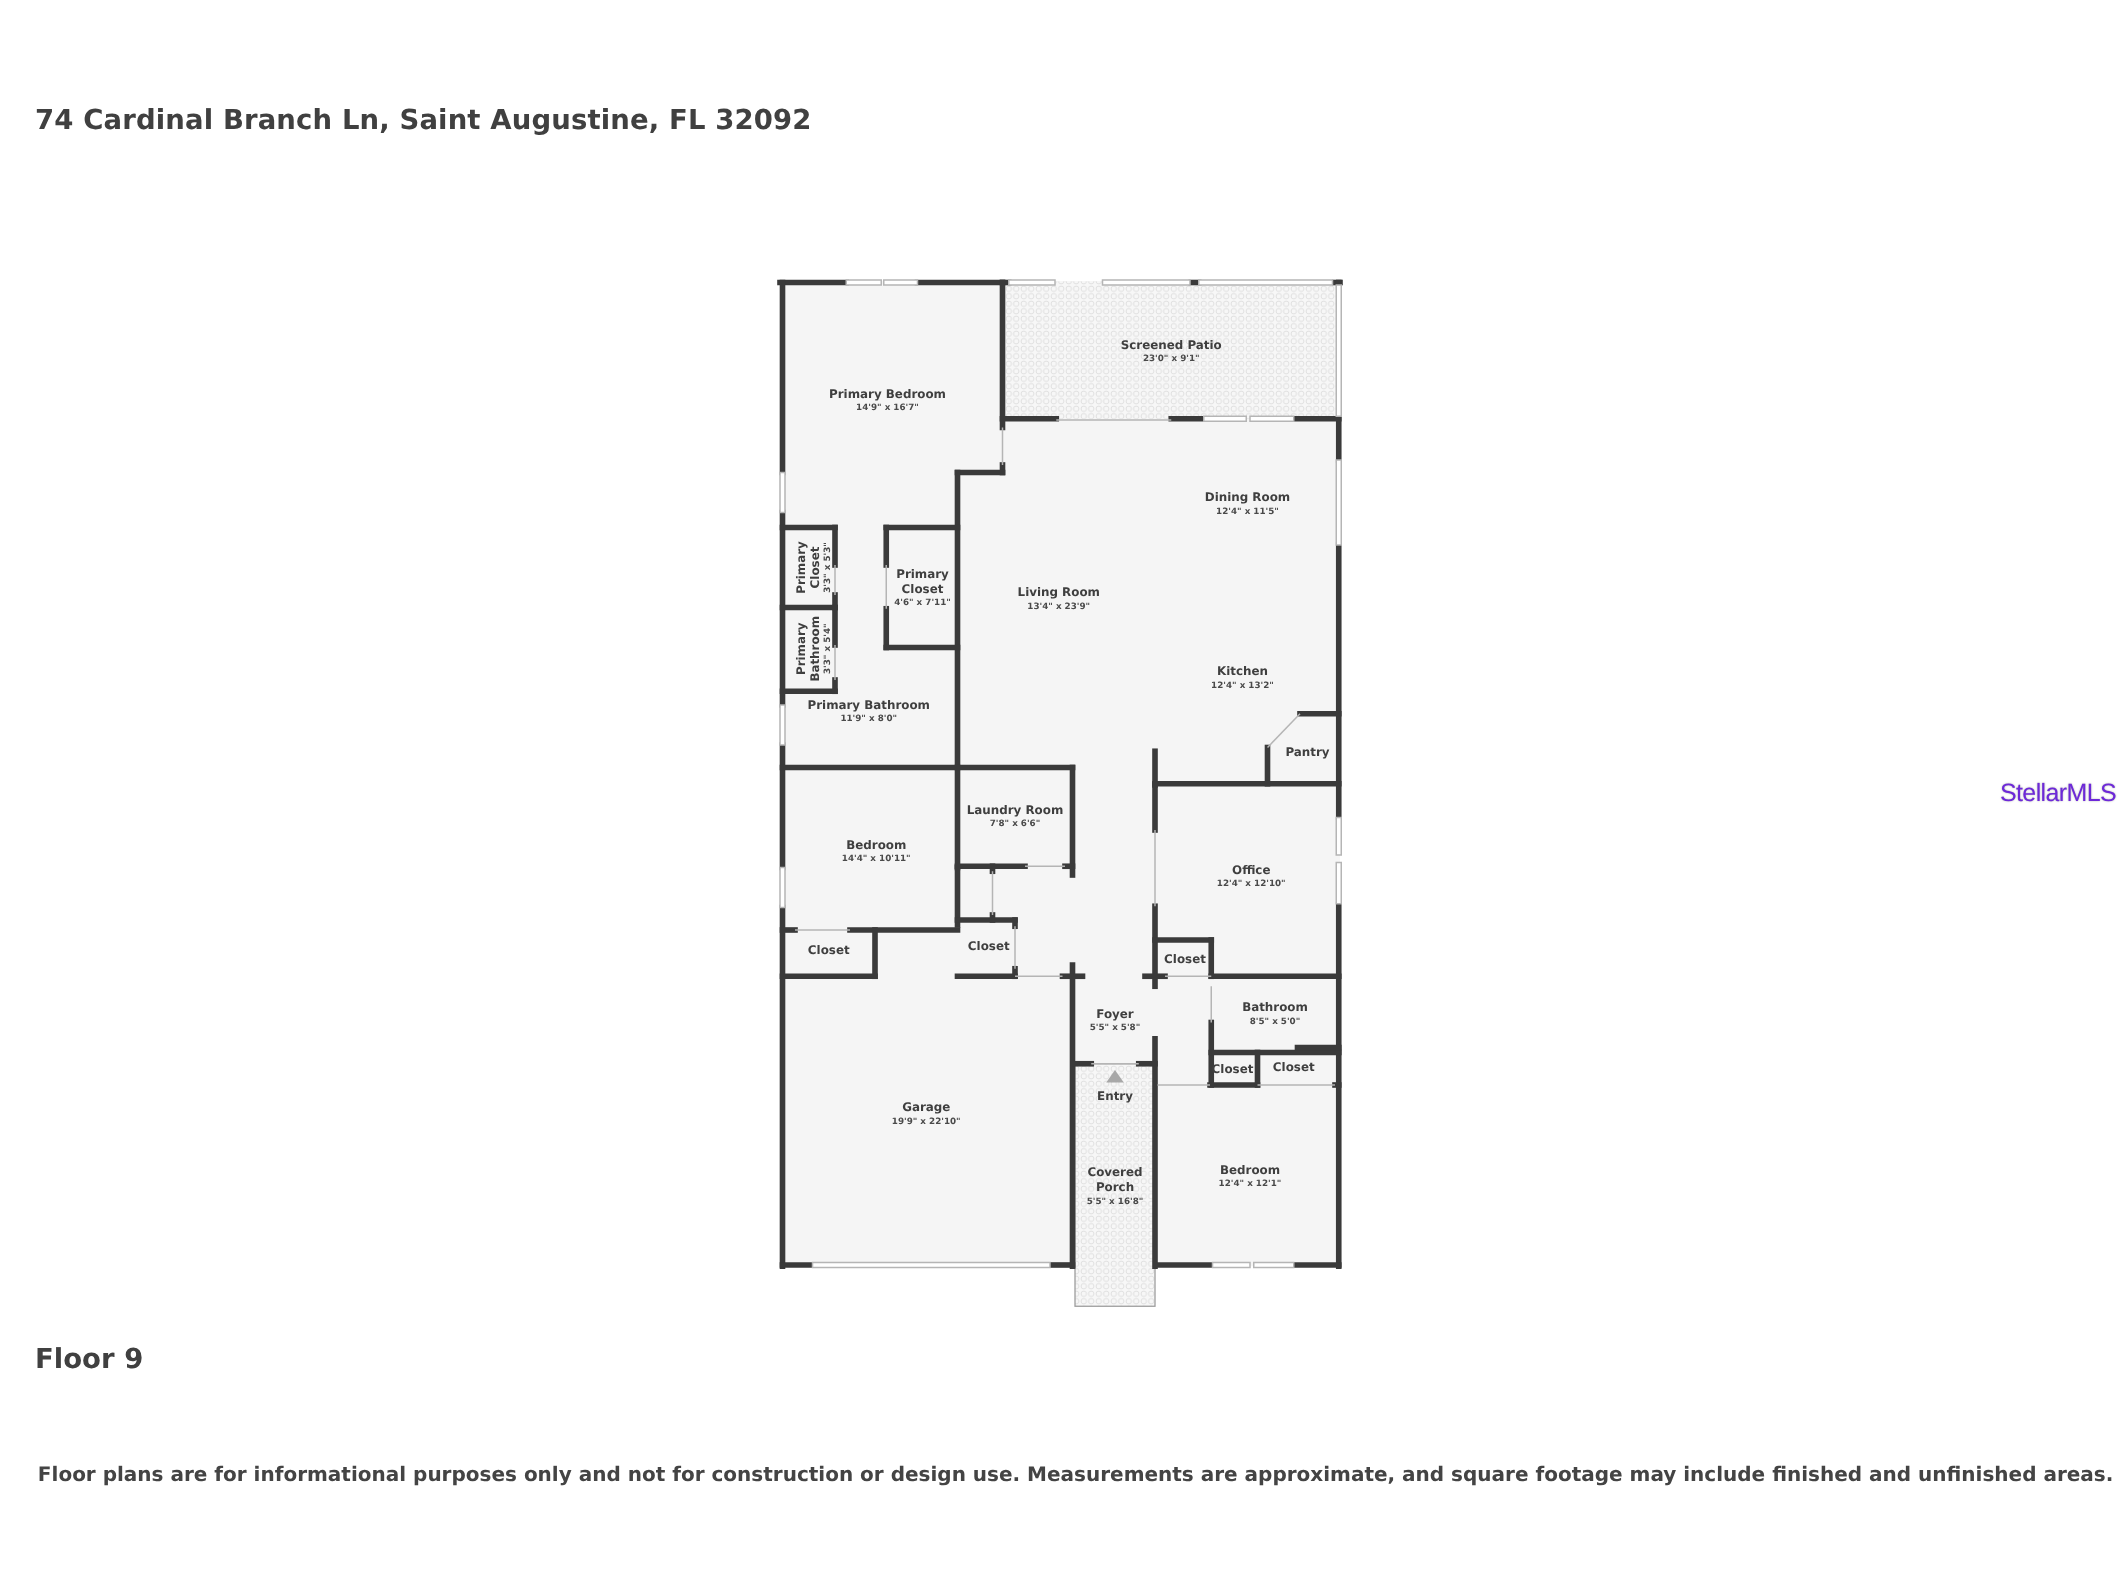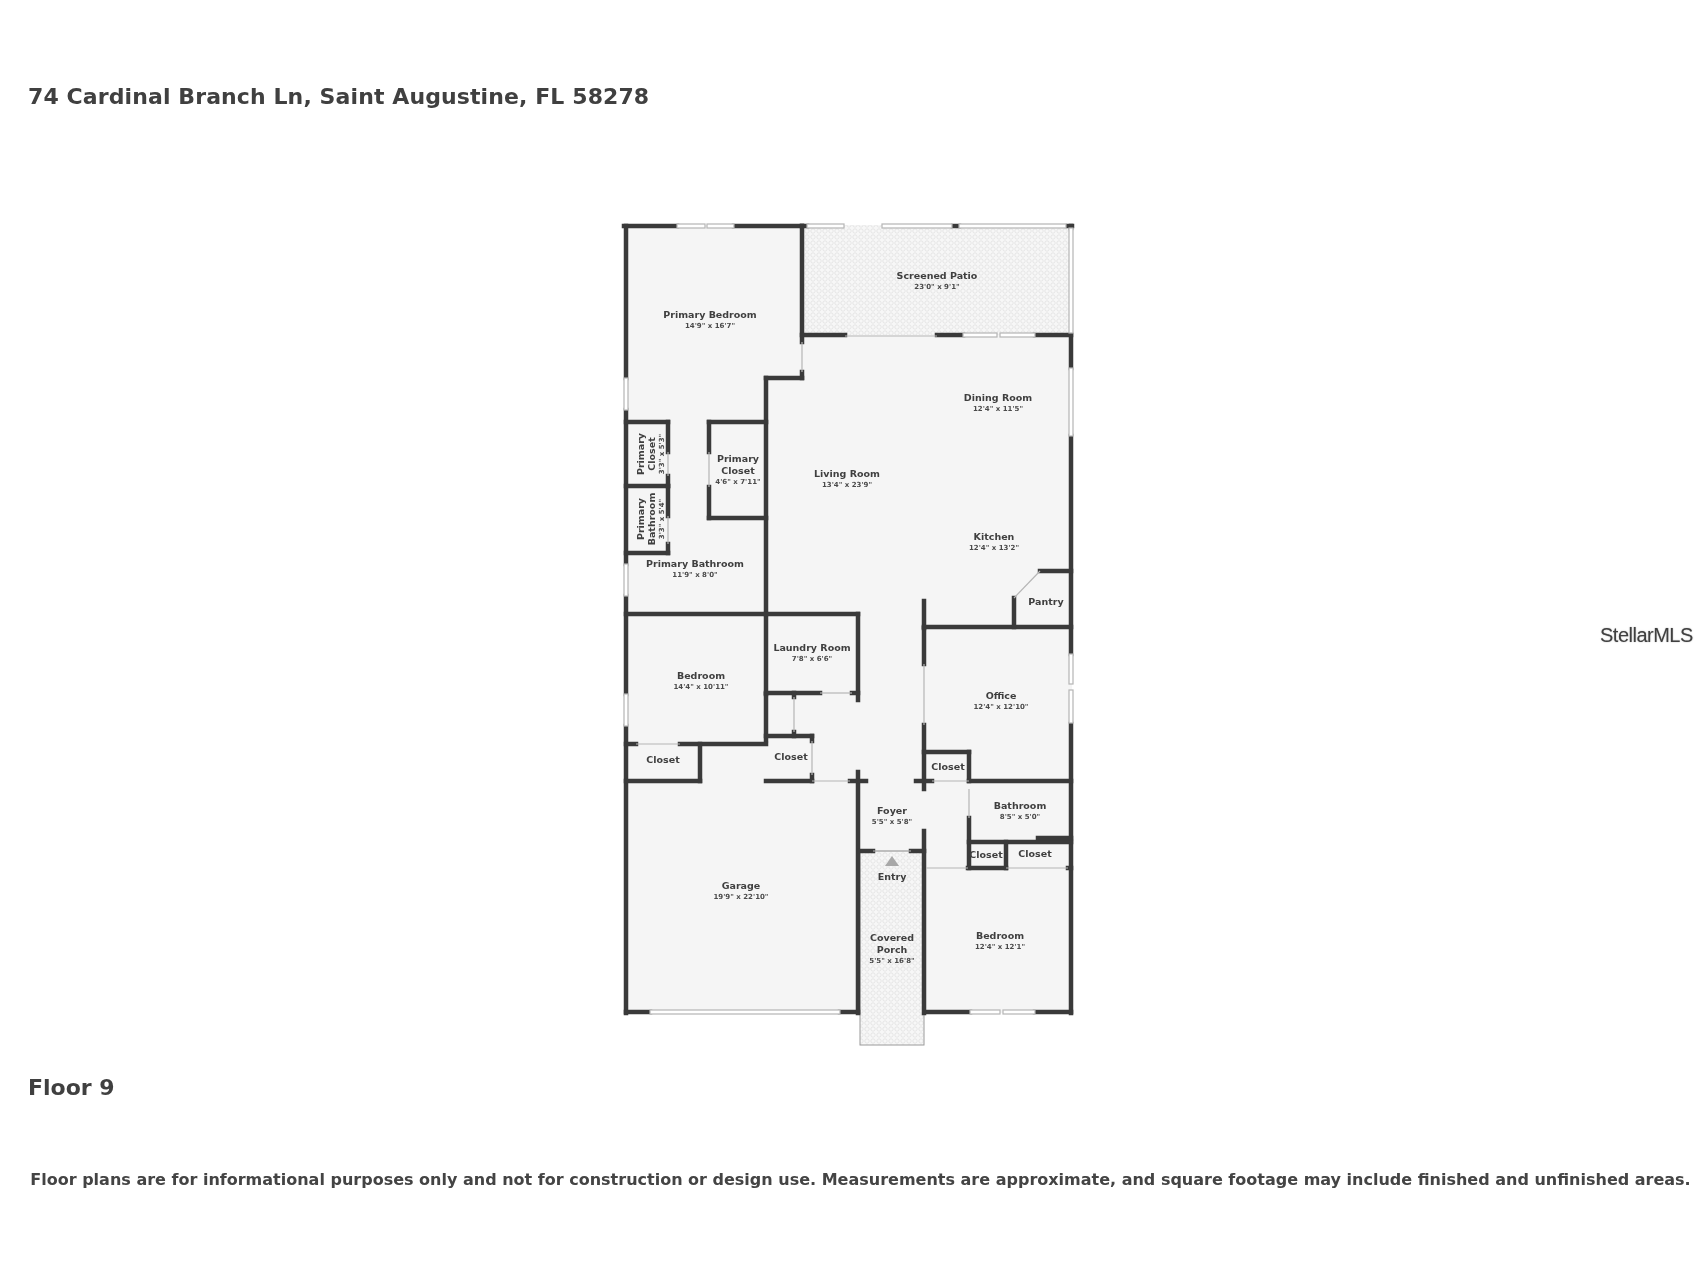--- a/index.html
+++ b/index.html
@@ -1,30 +1,30 @@
 <!DOCTYPE html>
 <html><head>
 <meta charset="utf-8">
 <style>
   html, body { margin: 0; padding: 0; background: #ffffff; }
   body { width: 1697px; height: 1272px; position: relative; overflow: hidden;
          font-family: "DejaVu Sans", "Liberation Sans", sans-serif; color: #3d3d3d; }
   .title { position: absolute; left: 28px; top: 84px; font-size: 22px; font-weight: bold; color: #404040; letter-spacing: 0.1px; }
   .floor-label { position: absolute; left: 28px; top: 1075px; font-size: 22px; font-weight: bold; color: #404040; }
   .disclaimer { position: absolute; left: 12px; width: 1697px; top: 1170px; text-align: center; font-size: 16px; font-weight: bold; color: #444; }
-  .watermark { position: absolute; left: 1600px; top: 624px; font-size: 20px; color: #404040; letter-spacing: -0.5px;
+  .watermark { position: absolute; left: 1600px; top: 624px; font-size: 20px; color: #6d28d9; letter-spacing: -0.5px;
                text-shadow: 0 0 1px #bdbdbd, 0 0 2px #d8d8d8; font-family: "Liberation Sans", sans-serif; }
   svg.plan { position: absolute; left: 0; top: 0; }
   .room-name { font-size: 9.5px; font-weight: bold; fill: #3f3f3f; }
   .room-dim { font-size: 7px; fill: #4a4a4a; font-weight: bold; }
 </style>
 </head>
 <body>
 
-<div class="title">74 Cardinal Branch Ln, Saint Augustine, FL 58278</div>
+<div class="title">74 Cardinal Branch Ln, Saint Augustine, FL 32092</div>
 
 <svg class="plan" width="1697" height="1272" viewBox="0 0 1697 1272" xmlns="http://www.w3.org/2000/svg">
   <defs>
     <pattern id="tile" width="6" height="6" patternUnits="userSpaceOnUse">
       <rect width="6" height="6" fill="#f7f7f7"></rect>
       <circle cx="3" cy="3" r="2.2" fill="none" stroke="#dcdcdc" stroke-width="0.7"></circle>
     </pattern>
   </defs>
 
   <g>

